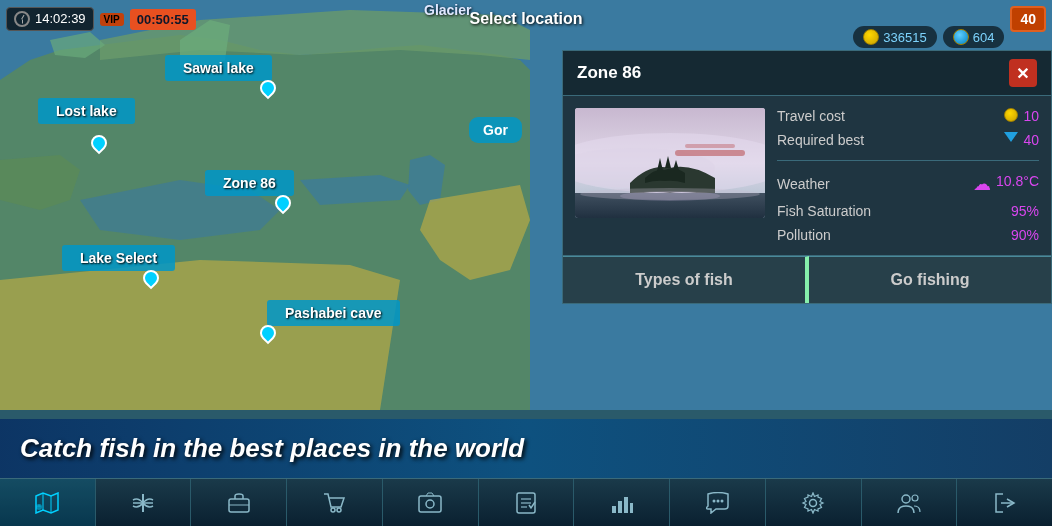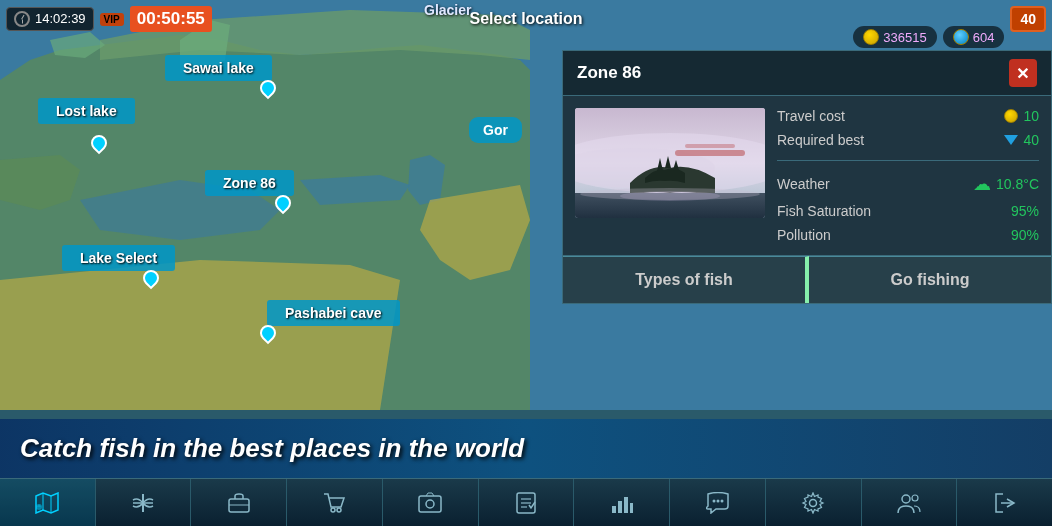--- a/index.html
+++ b/index.html
@@ -66,22 +66,22 @@
       border-radius: 3px;
       color: #000;
       font-size: 10px;
       font-weight: bold;
       padding: 1px 4px;
     }
 
     #timer-badge {
       background: #e85020;
       border-radius: 3px;
-      color: #ffffff;
-      font-size: 17px;
+      color: #0f172a;
+      font-size: 13px;
       font-weight: bold;
       padding: 3px 7px;
     }
 
     #select-location-label {
       position: absolute;
       left: 50%;
       transform: translateX(-50%);
       color: #fff;
       font-size: 16px;
@@ -92,21 +92,21 @@
     #top-right {
       display: flex;
       align-items: center;
       gap: 6px;
       padding-right: 6px;
     }
 
     .currency-badge {
       background: rgba(0,0,0,0.6);
       border-radius: 12px;
-      color: #f0abfc;
+      color: #7dd3fc;
       font-size: 13px;
       padding: 3px 10px;
       display: flex;
       align-items: center;
       gap: 4px;
       margin-top: 36px;
     }
 
     .coin-icon {
       width: 16px;
@@ -238,23 +238,23 @@
       justify-content: space-between;
       color: #ddd;
       font-size: 14px;
     }
 
     .stat-label {
       color: #ccc;
     }
 
     .stat-value {
-      color: #22c55e;
-      display: flex;
-      align-items: center;
+      color: #d946ef;
+      display: flex;
+      align-items: flex-start;
       gap: 5px;
     }
 
     .stat-coin {
       width: 14px;
       height: 14px;
       background: radial-gradient(circle at 40% 35%, #ffd700, #c8a000);
       border-radius: 50%;
       border: 1px solid #a08000;
     }

